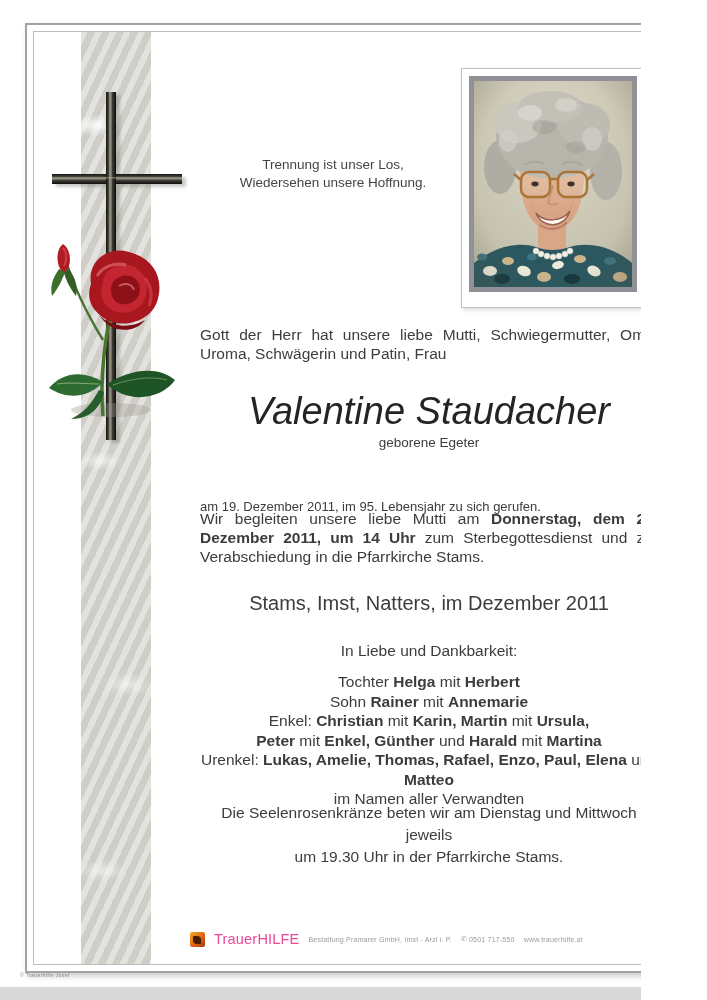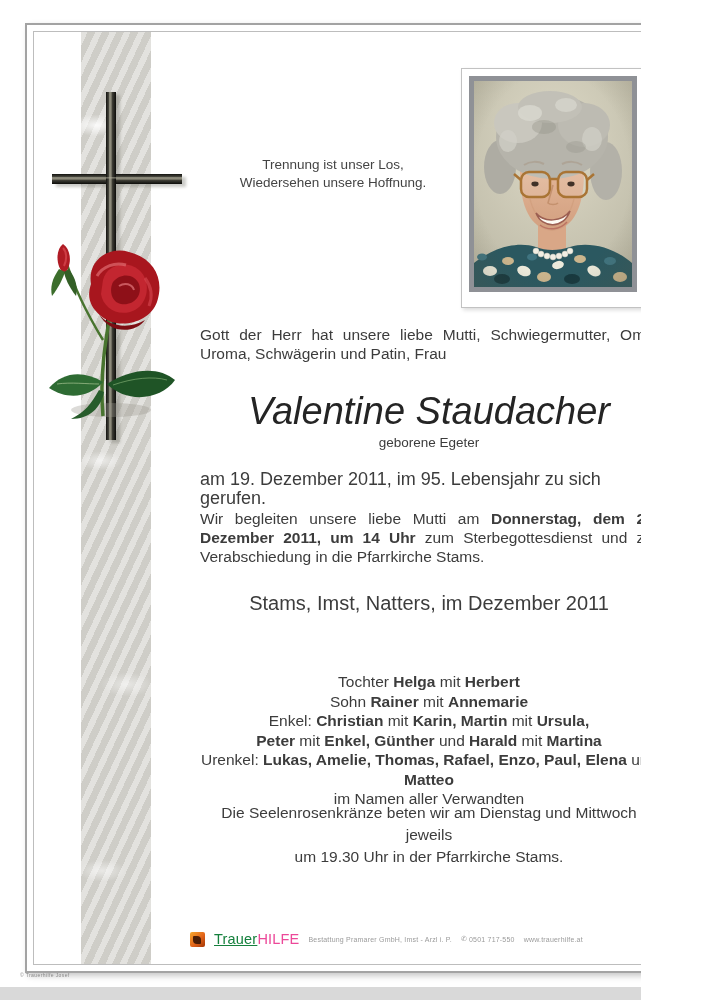--- a/index.html
+++ b/index.html
@@ -23,33 +23,33 @@
   .photo-frame{position:absolute;left:434px;top:43px;width:168px;height:224px;background:#fff;
         border:1px solid #c2c2c2;padding:7px;box-shadow:2px 2px 4px rgba(0,0,0,.15);}
   .photo-border{border:5px solid #8f9196;width:158px;height:206px;box-sizing:content-box;}
   .photo-border svg{display:block;}
   .txt{position:absolute;left:173px;width:458px;}
   .quote{position:absolute;left:183px;top:131px;width:246px;text-align:center;
          font-size:13.5px;line-height:18px;color:#444;}
   .intro{top:300px;text-align:justify;font-size:15.5px;line-height:19px;}
   .name{top:356px;text-align:center;font-style:italic;font-size:38px;color:#242424;line-height:44px;margin-top:8px;}
   .maiden{top:410px;text-align:center;font-size:13.5px;}
-  .death{top:445px;font-size:18px;line-height:19px;}
+  .death{top:472px;font-size:13px;line-height:19px;}
   .funeral{top:484px;text-align:justify;font-size:15.5px;line-height:19px;}
   .places{top:567px;text-align:center;font-size:20px;}
   .gratitude{top:617px;text-align:center;font-size:15.5px;}
   .family{top:647px;text-align:center;font-size:15.5px;line-height:19.5px;}
   .rosary{top:777px;text-align:center;font-size:15.5px;line-height:22px;}
   .footer{position:absolute;left:163px;top:906px;display:flex;align-items:center;gap:9px;}
   .logo-box{width:15px;height:15px;border-radius:2px;position:relative;
         background:linear-gradient(135deg,#f6a82c 0%,#e2641a 55%,#a33504 100%);}
   .logo-box::after{content:"";position:absolute;left:3px;top:4px;width:8px;height:8px;
         background:#4a1d05;border-radius:1px 4px 1px 4px;}
   .brand{font-size:14.5px;letter-spacing:.2px;white-space:nowrap;}
-  .brand .b1{color:#15803d;text-decoration:underline;}
+  .brand .b1{color:#ec4899;}
   .brand .b2{color:#ec4899;}
   .footer small{font-size:7px;color:#9b9b9b;letter-spacing:.2px;white-space:nowrap;}
   .footer .phone-wrap{display:flex;align-items:center;gap:2px;}
   .credit{position:absolute;left:20px;top:972px;font-size:5px;color:#8a8a8a;letter-spacing:.4px;}
 </style>
 </head>
 <body>
 
 <div class="page">
   <div class="card">
@@ -197,20 +197,21 @@
 
     <div class="txt intro">Gott der Herr hat unsere liebe Mutti, Schwiegermutter, Oma, Uroma, Schwägerin und Patin, Frau</div>
 
     <div class="txt name">Valentine Staudacher</div>
     <div class="txt maiden">geborene Egeter</div>
     <div class="txt death">am 19. Dezember 2011, im 95. Lebensjahr zu sich gerufen.</div>
 
     <div class="txt funeral"><span>Wir begleiten unsere liebe Mutti am </span><span style="font-weight: bold;">Donnerstag, dem 22. Dezember 2011, um 14 Uhr</span><span> zum Sterbegottesdienst und zur Verabschiedung in die Pfarrkirche Stams.</span></div>
 
     <div class="txt places">Stams, Imst, Natters, im Dezember 2011</div>
+    <div class="txt gratitude">In Liebe und Dankbarkeit:</div>
 
     <div class="txt family">
       <div><span>Tochter </span><span style="font-weight: bold;">Helga</span><span> mit </span><span style="font-weight: bold;">Herbert</span></div>
       <div><span>Sohn </span><span style="font-weight: bold;">Rainer</span><span> mit </span><span style="font-weight: bold;">Annemarie</span></div>
       <div><span>Enkel: </span><span style="font-weight: bold; text-align: center;">Christian</span><span> mit </span><span style="font-weight: bold;">Karin, Martin</span><span> mit </span><span style="font-weight: bold;">Ursula,</span></div>
       <div><span style="font-weight: bold;">Peter</span><span> mit </span><span style="font-weight: bold;">Enkel, Günther</span><span> und </span><span style="font-weight: bold;">Harald</span><span> mit </span><span style="font-weight: bold;">Martina</span></div>
       <div><span>Urenkel: </span><span style="font-weight: bold;">Lukas, Amelie, Thomas, Rafael, Enzo, Paul, Elena</span><span> und </span><span style="font-weight: bold;">Matteo</span></div>
       <div><span>im Namen aller Verwandten</span></div>
     </div>
 

